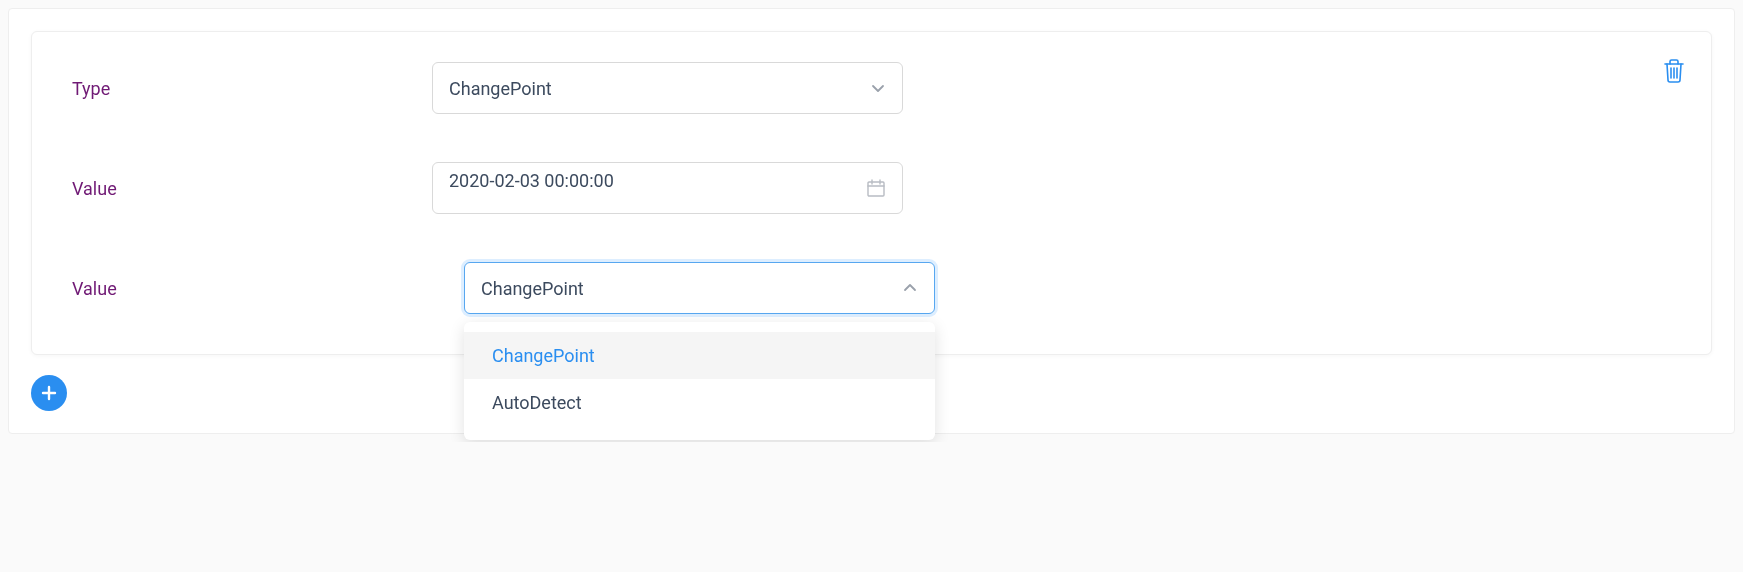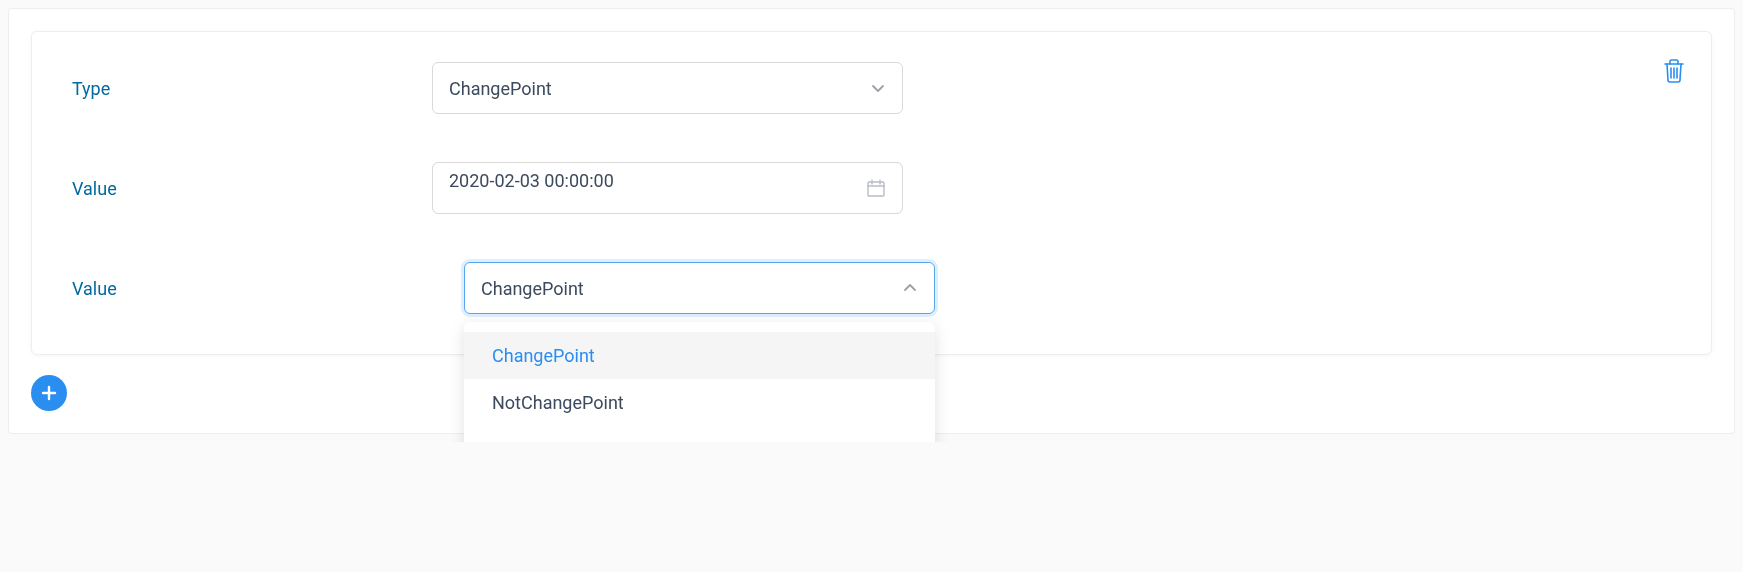--- a/index.html
+++ b/index.html
@@ -34,21 +34,21 @@
       align-items: center;
       margin-bottom: 48px;
     }
     .form-row:last-child {
       margin-bottom: 0;
       gap: 32px;
     }
     .form-label {
       width: 360px;
       font-size: 18px;
-      color: #0369a1;
+      color: #701a75;
       font-weight: 400;
     }
     .form-control-wrap {
       position: relative;
       width: 471px;
     }
     .select {
       width: 100%;
       height: 52px;
       border: 1px solid #d9d9d9;
@@ -194,21 +194,20 @@
         <div class="select focused">
           <span>ChangePoint</span>
           <span class="chevron">
             <svg width="16" height="16" viewBox="0 0 16 16" fill="none" stroke="currentColor" stroke-width="1.8" stroke-linecap="round" stroke-linejoin="round">
               <path d="M3 10l5-5 5 5"></path>
             </svg>
           </span>
         </div>
         <div class="dropdown">
           <div class="dropdown-item selected">ChangePoint</div>
-          <div class="dropdown-item">NotChangePoint</div>
           <div class="dropdown-item">AutoDetect</div>
         </div>
       </div>
     </div>
 
   </div>
 
   <div class="add-btn">
     <span>
       <svg width="20" height="20" viewBox="0 0 20 20" fill="none" stroke="currentColor" stroke-width="2.4" stroke-linecap="round">

